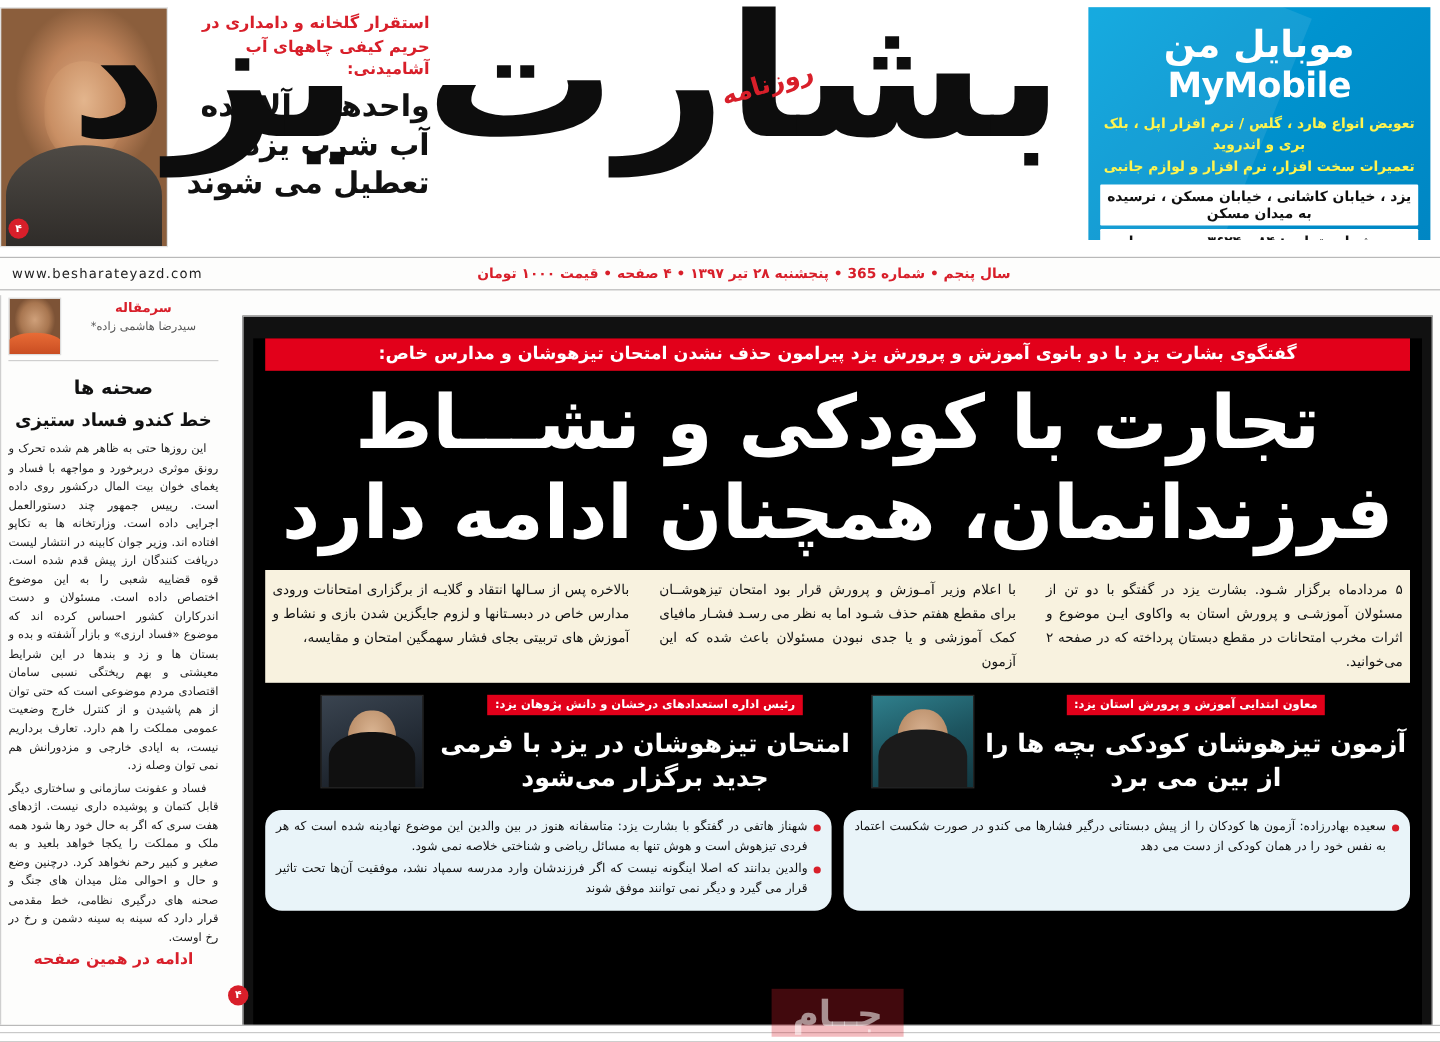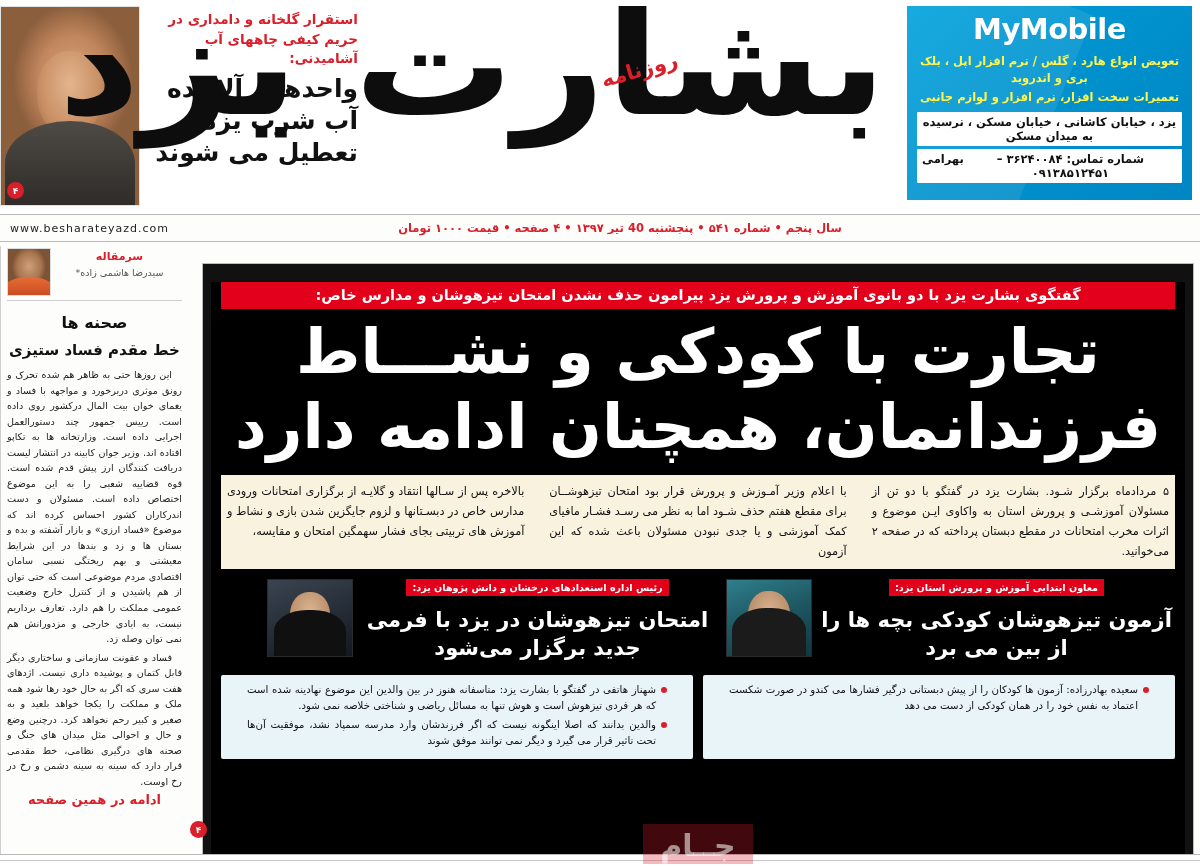--- a/index.html
+++ b/index.html
@@ -457,22 +457,22 @@
   
   .bullets {
     display: flex;
     flex-direction: row-reverse;
     margin: 12px 10px 0 10px;
     gap: 10px;
   }
   .bullet-box {
     flex: 1;
     background: #e9f4f9;
-    border-radius: 2px;
-    padding: 7px 26px;
+    border-radius: 14px;
+    padding: 7px 9px;
     direction: rtl;
     text-align: justify;
   }
   .bl {
     font-size: 10.2px;
     line-height: 1.58;
     color: #111;
     margin-bottom: 3px;
     position: relative;
     padding-right: 11px;
@@ -536,48 +536,49 @@
         <div class="teaser-head">واحدهای آلاینده آب شرب یزد تعطیل می شوند</div>
       </div>
     </div>
 
     <div class="logo-wrap">
       <div class="logo-script">بشارت یزد</div>
       <div class="logo-rooznameh">روزنامه</div>
     </div>
 
     <div class="ad-box">
+      <div class="ad-title-fa">موبایل من</div>
       <div class="ad-title-en">MyMobile</div>
       <div class="ad-line">تعویض انواع هارد ، گلس / نرم افزار اپل ، بلک بری و اندروید</div>
       <div class="ad-line" style="margin-top:1px">تعمیرات سخت افزار، نرم افزار و لوازم جانبی</div>
       <div class="ad-strip">یزد ، خیابان کاشانی ، خیابان مسکن ، نرسیده به میدان مسکن</div>
       <div class="ad-strip second">
         <span>شماره تماس: ۳۶۲۴۰۰۸۴ – ۰۹۱۳۸۵۱۲۴۵۱</span>
         <span>بهرامی</span>
       </div>
     </div>
   </div>
 
   <div class="infobar">
-    <div class="infobar-inner">سال پنجم  •  شماره ۵۴۱  •  پنجشنبه 40 تیر ۱۳۹۷  •  ۴ صفحه  •  قیمت ۱۰۰۰ تومان</div>
+    <div class="infobar-inner">سال پنجم  •  شماره 365  •  پنجشنبه ۲۸ تیر ۱۳۹۷  •  ۴ صفحه  •  قیمت ۱۰۰۰ تومان</div>
     <div class="infobar-url">www.besharateyazd.com</div>
   </div>
 
   <div class="content">
 
     <div class="sidebar">
       <div class="sb-head">
         <div class="sb-avatar"></div>
         <div class="sb-headtext">
           <div class="sb-label">سرمقاله</div>
           <div class="sb-author">سیدرضا هاشمی زاده*</div>
         </div>
       </div>
       <div class="sb-title1">صحنه ها</div>
-      <div class="sb-title2">خط مقدم فساد ستیزی</div>
+      <div class="sb-title2">خط کندو فساد ستیزی</div>
       <div class="sb-para">این روزها حتی به ظاهر هم شده تحرک و رونق موثری دربرخورد و مواجهه با فساد و یغمای خوان بیت المال درکشور روی داده است. رییس جمهور چند دستورالعمل اجرایی داده است. وزارتخانه ها به تکاپو افتاده اند. وزیر جوان کابینه در انتشار لیست دریافت کنندگان ارز پیش قدم شده است. قوه قضاییه شعبی را به این موضوع اختصاص داده است. مسئولان و دست اندرکاران کشور احساس کرده اند که موضوع «فساد ارزی» و بازار آشفته و بده و بستان ها و زد و بندها در این شرایط معیشتی و بهم ریختگی نسبی سامان اقتصادی مردم موضوعی است که حتی توان از هم پاشیدن و از کنترل خارج وضعیت عمومی مملکت را هم دارد. تعارف برداریم نیست، به ایادی خارجی و مزدورانش هم نمی توان وصله زد.</div>
       <div class="sb-para">فساد و عفونت سازمانی و ساختاری دیگر قابل کتمان و پوشیده داری نیست. اژدهای هفت سری که اگر به حال خود رها شود همه ملک و مملکت را یکجا خواهد بلعید و به صغیر و کبیر رحم نخواهد کرد. درچنین وضع و حال و احوالی مثل میدان های جنگ و صحنه های درگیری نظامی، خط مقدمی قرار دارد که سینه به سینه دشمن و رخ در رخ اوست.</div>
       <div class="sb-more">ادامه در همین صفحه</div>
     </div>
 
     <div class="main-col">
       <div class="main-frame">
         <div class="main-inner">
 
           <div class="red-kicker">گفتگوی بشارت یزد با دو بانوی آموزش و پرورش یزد پیرامون حذف نشدن امتحان تیزهوشان و مدارس خاص:</div>

